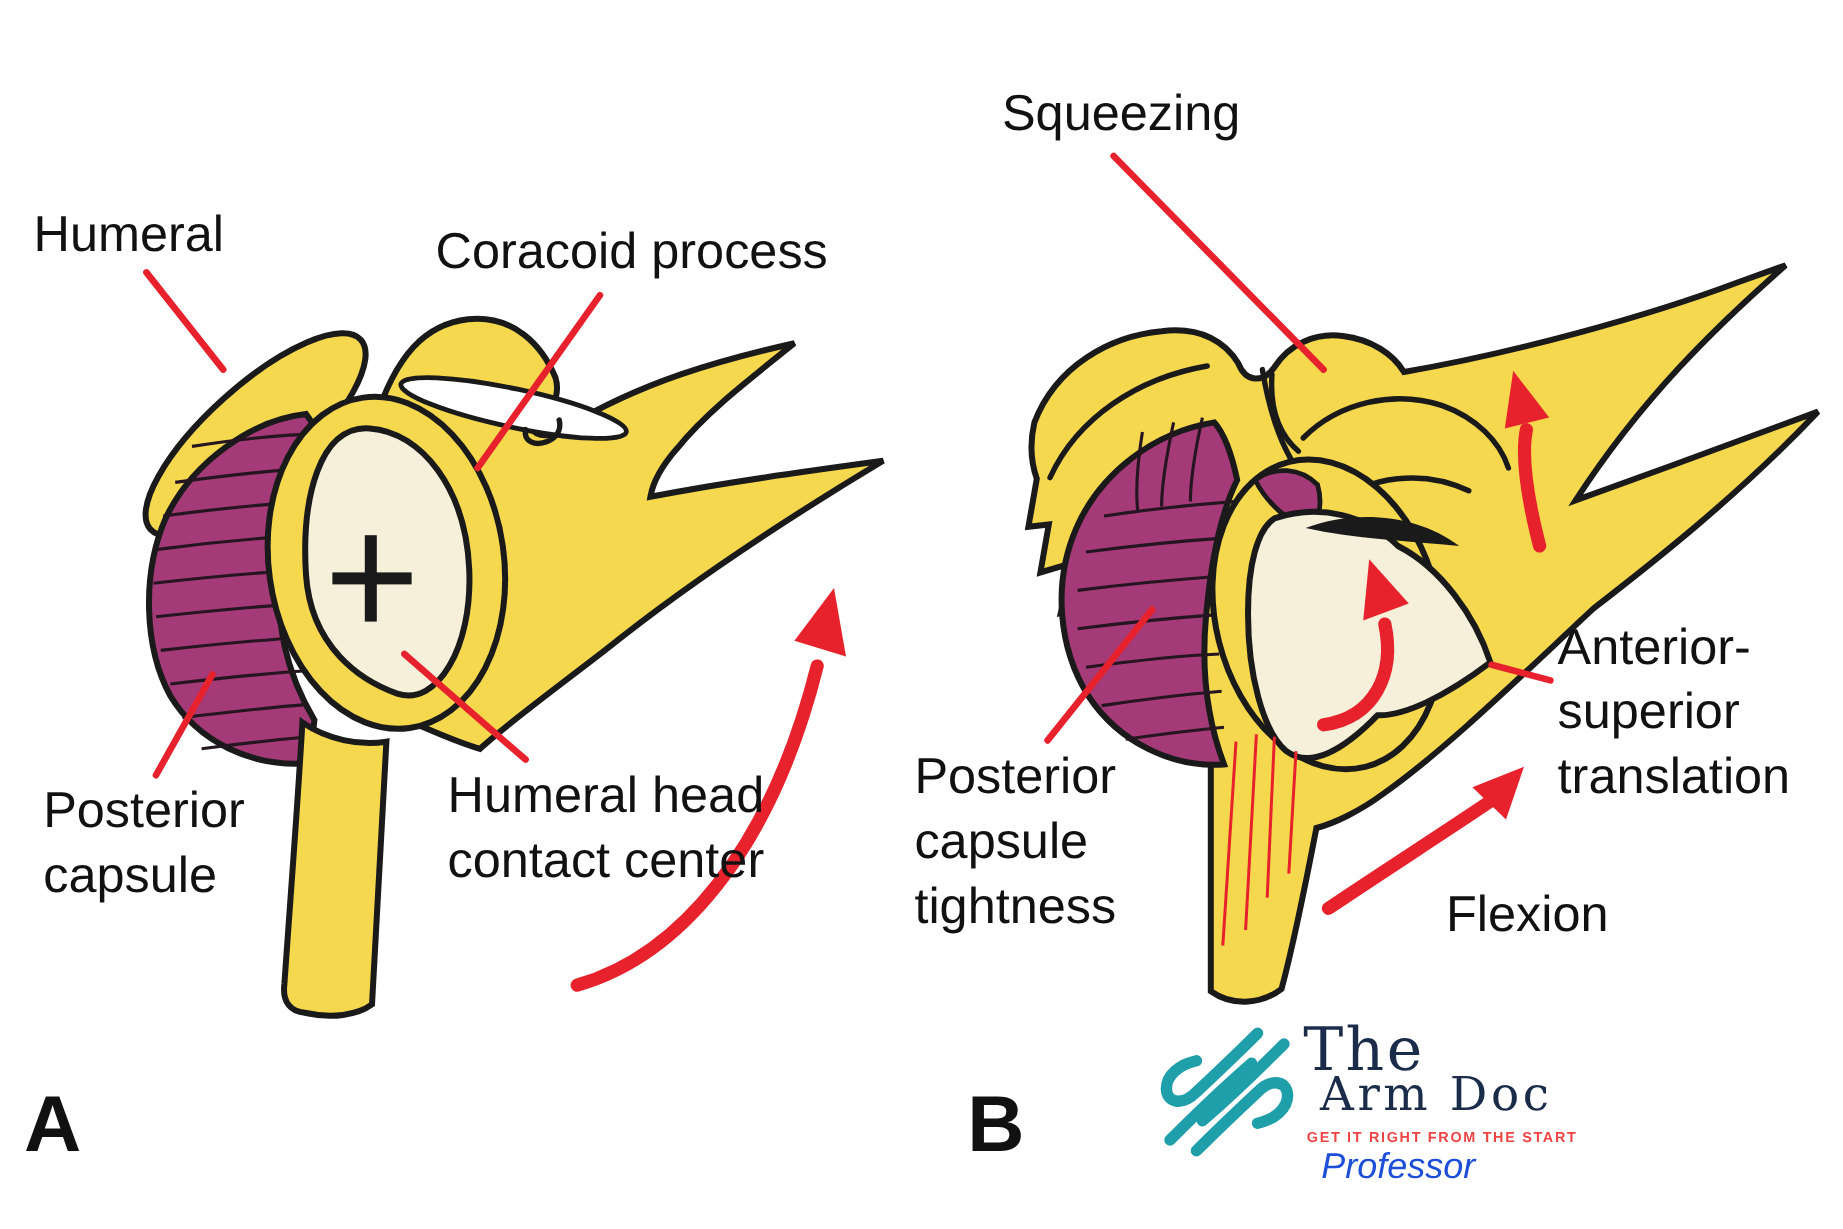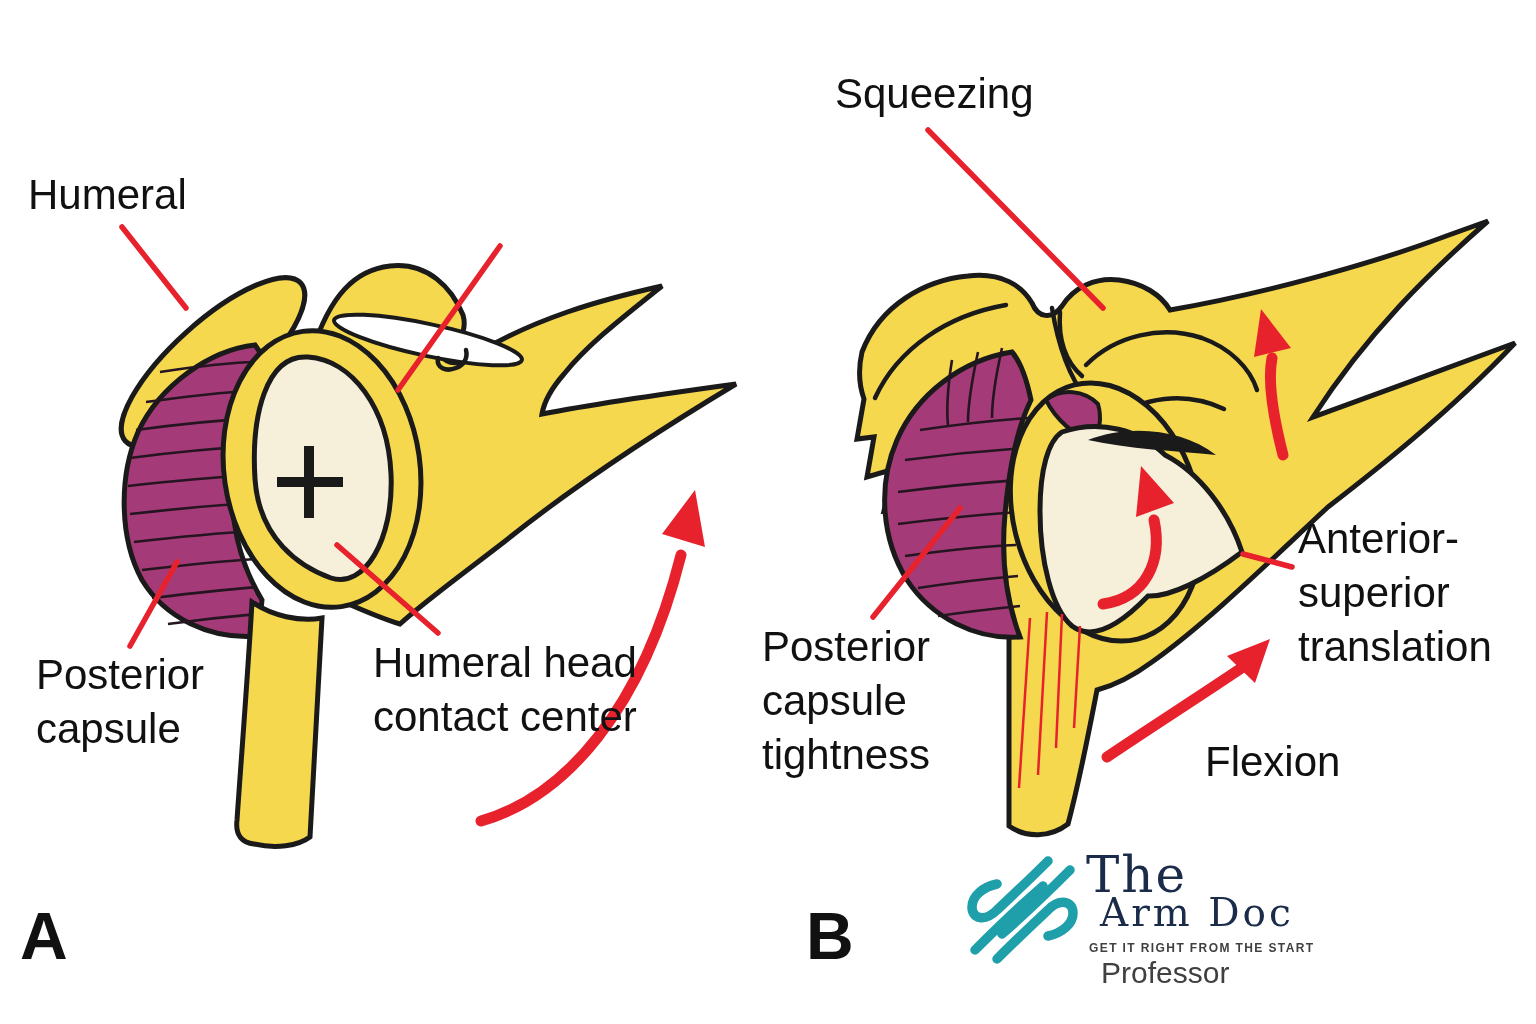--- a/index.html
+++ b/index.html
@@ -7,22 +7,22 @@
           font-family:"Liberation Sans",sans-serif;}
   #art{position:absolute;left:0;top:0;}
   .lbl{position:absolute;font-family:"Liberation Sans",sans-serif;font-size:42px;line-height:1.28;
        color:#111;white-space:pre-line;}
   .panel-letter{position:absolute;font-family:"Liberation Sans",sans-serif;font-size:66px;
        font-weight:bold;color:#111;}
   .brand{position:absolute;font-family:"DejaVu Serif","Liberation Serif",serif;color:#1B2B4A;}
   .brand1{left:1086px;top:846px;font-size:50px;letter-spacing:2px;}
   .brand2{left:1084px;top:890px;font-size:39px;letter-spacing:3px;margin-left:16px;}
   .tagline{position:absolute;left:1089px;top:941px;font-size:12px;font-weight:bold;
-       letter-spacing:1.4px;color:#404040;}
-  .teal-name{position:absolute;color:#404040;font-size:30px;}
+       letter-spacing:1.4px;color:#ef4444;}
+  .teal-name{position:absolute;color:#1d4ed8;font-size:30px;font-style:italic;}
   .prof{left:1101px;top:956px;}
   .mname{left:1041px;top:988px;}
 </style>
 </head>
 <body>
 
 <div id="canvas">
 
 <svg id="art" width="1536" height="1024" viewBox="0 0 1536 1024">
 
@@ -173,20 +173,21 @@
   <g stroke="#1E9FAA" stroke-width="9.5" fill="none" stroke-linecap="round">
     <path d="M 975,950 C 997,928 1020,906 1043,886"></path>
     <path d="M 997,959 C 1014,942 1032,925 1048,910 C 1060,898 1073,901 1073,913 C 1073,924 1062,933 1048,936"></path>
     <path d="M 1070,870 C 1048,892 1025,914 1002,934"></path>
     <path d="M 1048,861 C 1031,878 1013,895 997,910 C 985,922 972,919 972,907 C 972,896 983,887 997,884"></path>
   </g>
 </svg>
 
 <div class="lbl" style="left:28px;top:168px">Humeral</div>
 
+<div class="lbl" style="left:363px;top:182px">Coracoid process</div>
 
 <div class="lbl" style="left:36px;top:648px">Posterior
 capsule</div>
 
 <div class="lbl" style="left:373px;top:636px">Humeral head
 contact center</div>
 
 <div class="panel-letter" style="left:20px;top:898px">A</div>
 
 <div class="lbl" style="left:835px;top:67px">Squeezing</div>

